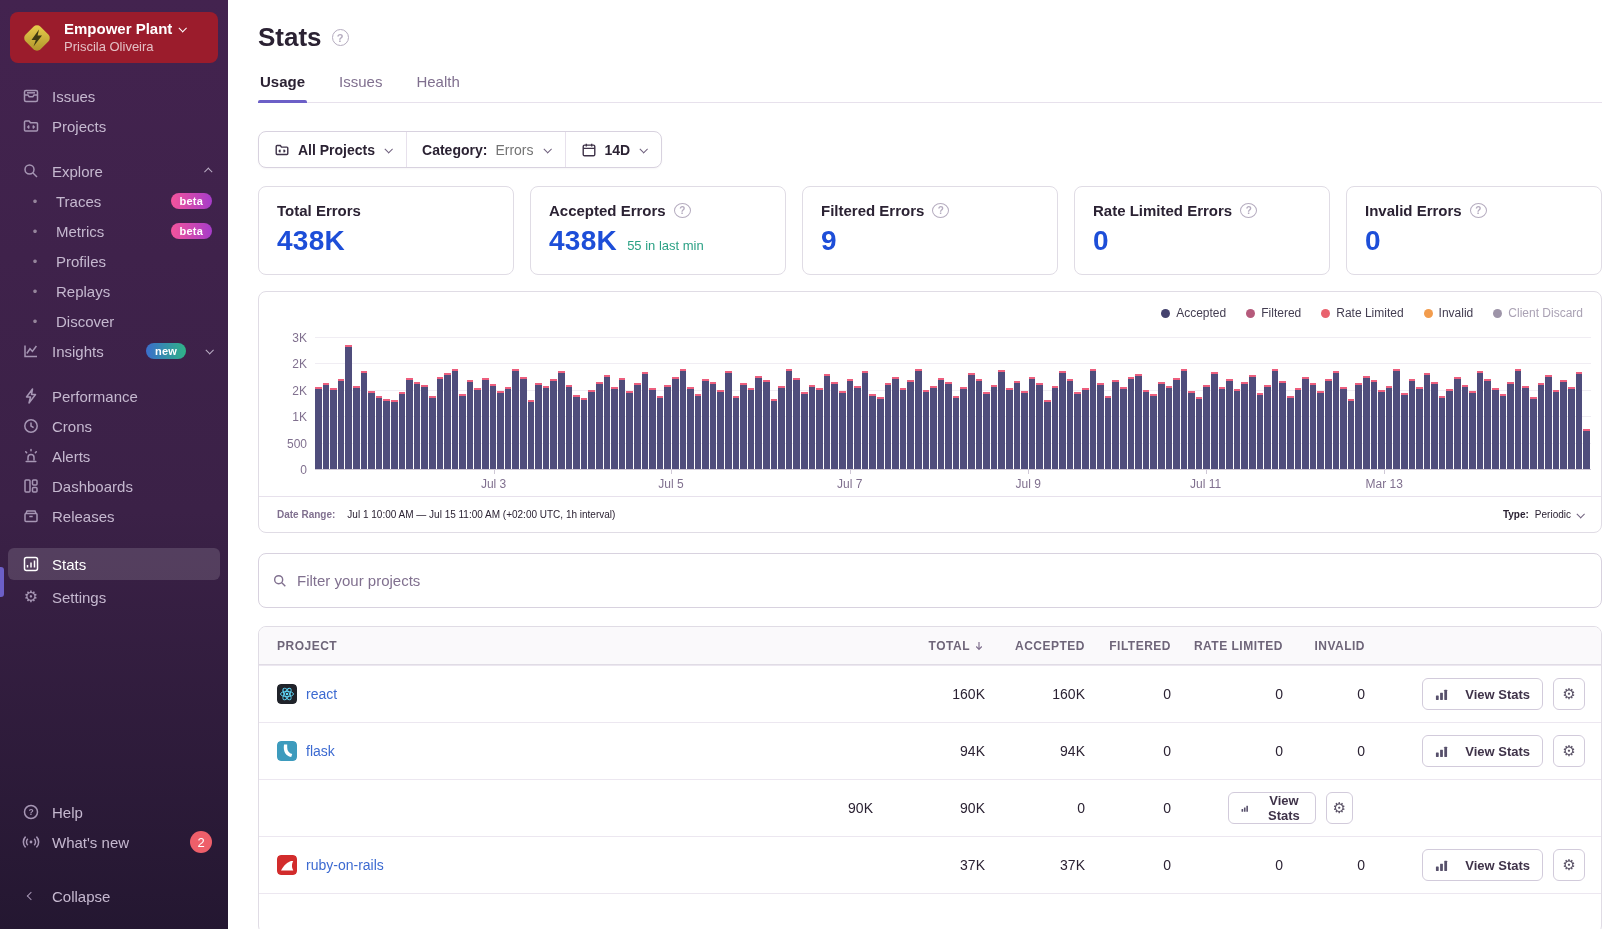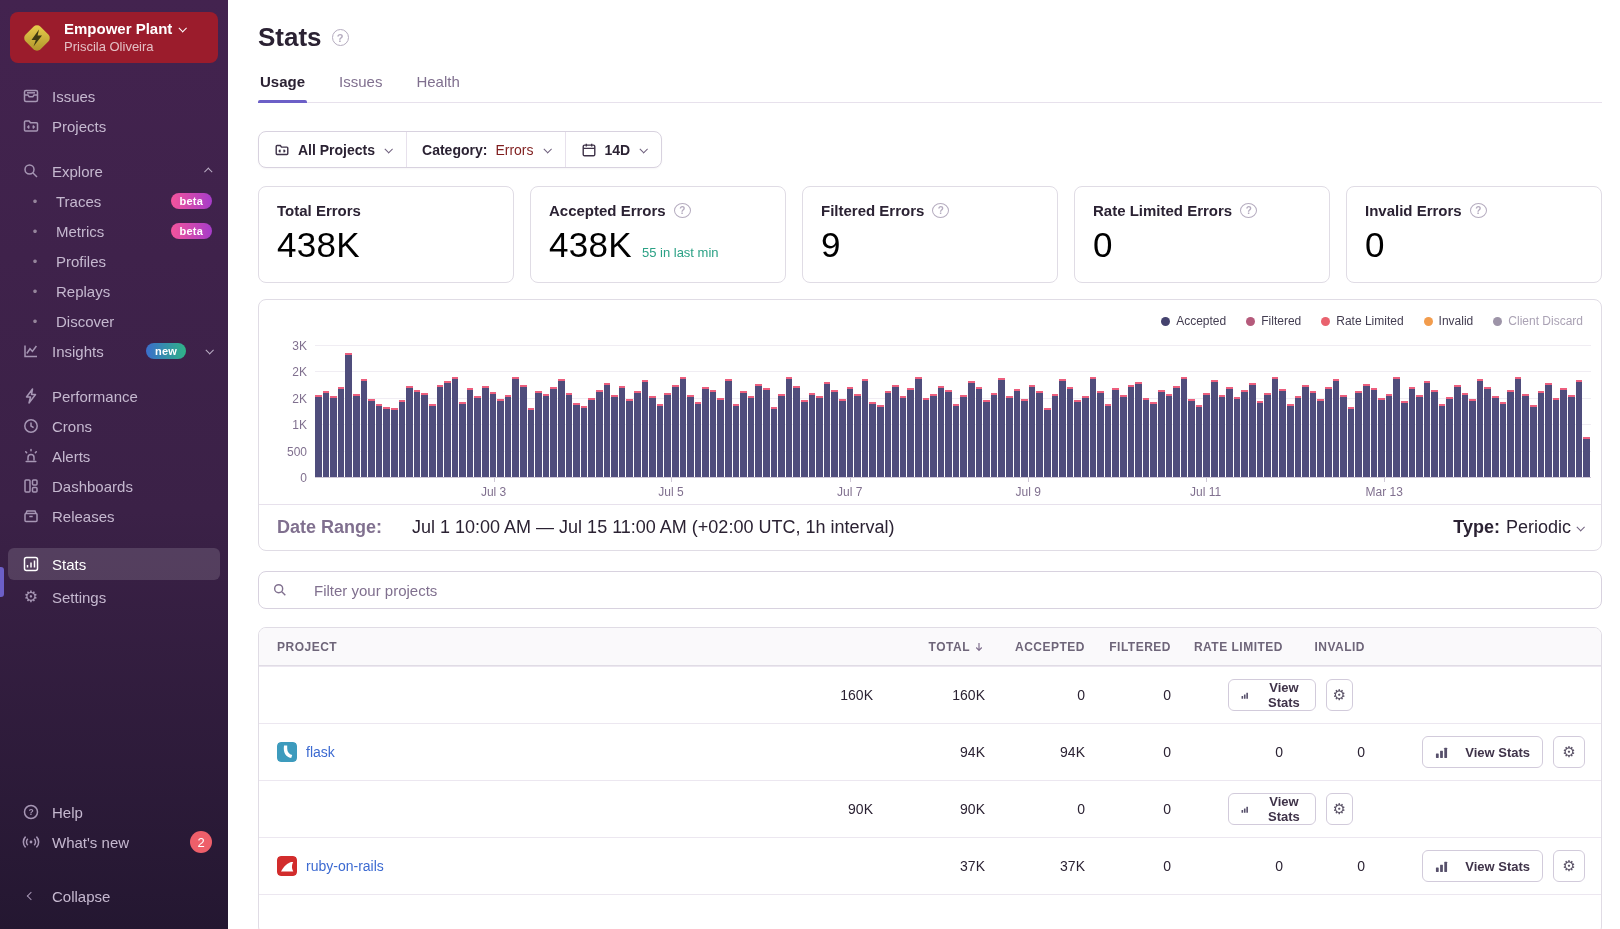--- a/index.html
+++ b/index.html
@@ -78,59 +78,59 @@
   
   .filter-bar{
     margin-top:28px; display:inline-flex; align-items:stretch; height:37px;
     border:1px solid #d8d2df; border-radius:8px; background:#fff;
     box-shadow:0 1px 2px rgba(43,34,51,.04); overflow:hidden;
   }
   .filter-seg{ display:flex; align-items:center; gap:8px; padding:0 15px; font-size:14px; cursor:pointer; }
   .filter-seg + .filter-seg{ border-left:1px solid #e7e1ec; }
   .filter-seg .seg-icon{ width:16px; height:16px; color:#3f3349; }
   .filter-seg b{ font-weight:bold; color:#2b2233; }
-  .filter-seg .val{ color:#7f1d1d; }
+  .filter-seg .val{ color:#737373; }
   .filter-seg .chev{ color:#71627f; margin-left:2px; }
 
   
   .cards{ margin-top:18px; display:grid; grid-template-columns:repeat(5,1fr); gap:16px; }
   .card{ background:#fff; border:1px solid #e0dce5; border-radius:8px; padding:15px 18px 17px; }
   .card-title{ display:flex; align-items:center; gap:8px; font-size:15px; font-weight:bold; color:#2b2233; }
   .card-value-row{ margin-top:6px; display:flex; align-items:baseline; gap:10px; }
-  .card-value{ font-size:35px; font-weight:400; color:#000000; letter-spacing:.3px; }
+  .card-value{ font-size:28px; font-weight:700; color:#1d4ed8; letter-spacing:.3px; }
   .card-sub{ font-size:13px; color:#2ba185; }
 
   
   .chart-panel{ margin-top:16px; border:1px solid #e0dce5; border-radius:8px; background:#fff; }
   .legend{ display:flex; justify-content:flex-end; gap:20px; padding:14px 18px 2px; font-size:12px; color:#433d51; }
   .legend-item{ display:flex; align-items:center; gap:6px; cursor:pointer; }
   .legend-dot{ width:9px; height:9px; border-radius:50%; background:#999; }
   .legend-item.muted{ color:#aaa2b4; }
   .chart-area{ position:relative; margin:16px 10px 0 56px; height:132px; }
   .gridline{ position:absolute; left:0; right:0; height:1px; background:#f0edf3; }
   .y-label{ position:absolute; right:calc(100% + 8px); width:40px; text-align:right; font-size:12px; color:#80708f; }
   .bars{ position:absolute; inset:0; display:flex; align-items:flex-end; gap:1px; border-bottom:1px solid #cfc8d6; }
   .bar{ flex:1 1 0; min-width:0; }
   .x-axis{ position:relative; margin:0 10px 0 56px; height:26px; }
   .x-tick{ position:absolute; top:0; width:1px; height:4px; background:#cfc8d6; }
   .x-label{ position:absolute; top:7px; transform:translateX(-50%); font-size:12px; color:#80708f; white-space:nowrap; }
   .chart-footer{
     border-top:1px solid #e7e1ec; display:flex; align-items:center;
-    padding:12px 18px; font-size:18px;gap:18px;
+    padding:12px 18px; font-size:10px;
   }
   .dr-label{ color:#80708f; font-weight:bold; margin-right:12px; }
   .dr-value{ color:#2b2233; }
   .type-wrap{ margin-left:auto; display:flex; align-items:center; gap:6px; cursor:pointer; }
   .type-label{ font-weight:bold; color:#2b2233; }
   .type-wrap .chev{ color:#71627f; }
 
   
   .search-box{
-    margin-top:20px; height:38px; border:1px solid #d8d2df; border-radius:8px;
-    display:flex; align-items:center; padding:0 13px; gap:24px; background:#fff;
+    margin-top:20px; height:55px; border:1px solid #d8d2df; border-radius:8px;
+    display:flex; align-items:center; padding:0 13px; gap:7px; background:#fff;
   }
   .search-box svg{ width:16px; height:16px; color:#80708f; flex:0 0 16px; }
   .search-box input{
     border:none; outline:none; flex:1; font-size:15px; color:#2b2233;
     font-family:"Liberation Sans",sans-serif; background:transparent;
   }
   .search-box input::placeholder{ color:#80708f; }
 
   
   .table{ margin-top:18px; border:1px solid #e0dce5; border-radius:8px; background:#fff; overflow:hidden; }
@@ -664,20 +664,32 @@
           </svg>
         </div>
       <div>ACCEPTED</div>
       <div>FILTERED</div>
       <div>RATE LIMITED</div>
       <div>INVALID</div>
       <div></div>
     </div>
 
     <div class="t-grid t-row">
+      <div class="cell-project">
+        <svg class="proj-icon" viewBox="0 0 20 20">
+            <rect width="20" height="20" rx="4" fill="#20232a"></rect>
+            <g stroke="#61dafb" stroke-width="0.9" fill="none">
+              <ellipse cx="10" cy="10" rx="6.5" ry="2.6"></ellipse>
+              <ellipse cx="10" cy="10" rx="6.5" ry="2.6" transform="rotate(60 10 10)"></ellipse>
+              <ellipse cx="10" cy="10" rx="6.5" ry="2.6" transform="rotate(120 10 10)"></ellipse>
+            </g>
+            <circle cx="10" cy="10" r="1.3" fill="#61dafb"></circle>
+          </svg>
+        <a class="proj-link">react</a>
+      </div>
       <div class="cell-num">160K</div>
       <div class="cell-num">160K</div>
       <div class="cell-num">0</div>
       <div class="cell-num">0</div>
       <div class="cell-num">0</div>
       <div class="cell-actions">
         <button class="view-stats-btn">
             <svg viewBox="0 0 14 14" fill="currentColor">
               <rect x="1" y="8" width="3" height="5" rx="0.5"></rect>
               <rect x="5.5" y="5" width="3" height="8" rx="0.5"></rect>

